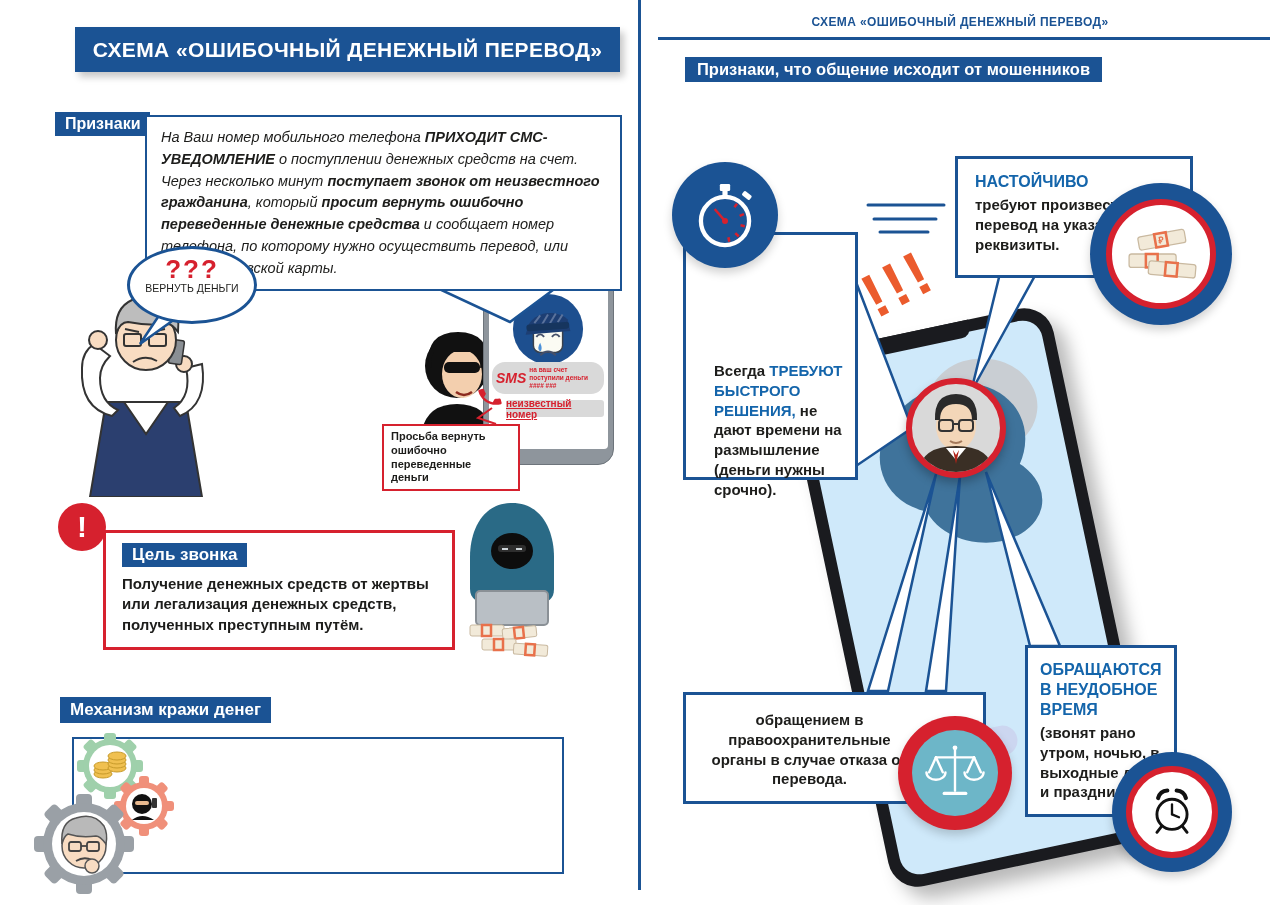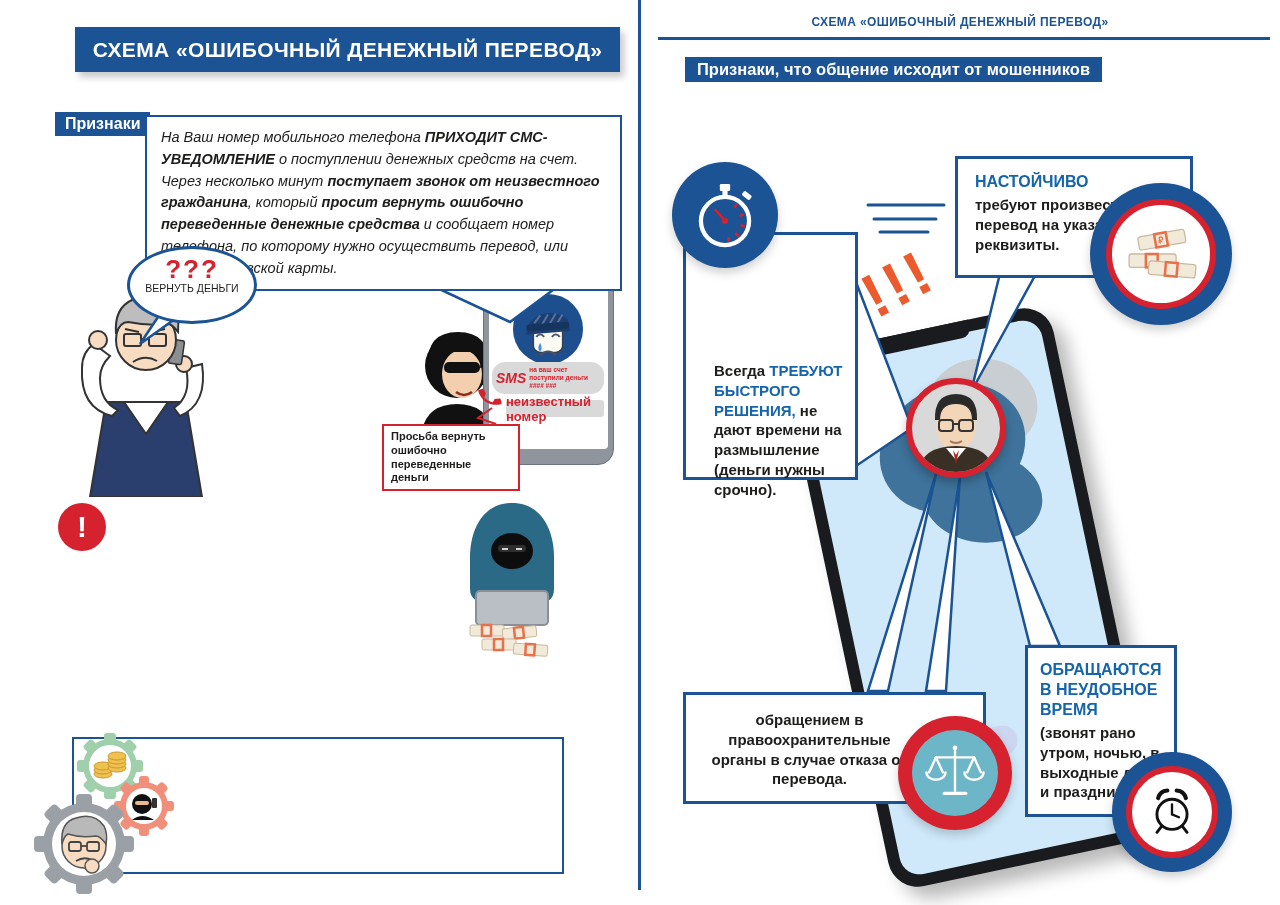--- a/index.html
+++ b/index.html
@@ -33,21 +33,21 @@
   .phone-l .bars i{display:block;width:2px;background:#fff;}
   .phone-l .screen{position:absolute;left:5px;right:5px;top:13px;bottom:15px;background:#fff;border-radius:4px;overflow:hidden;}
   .phone-l .hdr{position:absolute;left:0;right:0;top:0;height:21px;border-bottom:1px solid #cfcfcf;background:#f4f4f4;}
   .avatarL{left:511px;top:292px;z-index:1;}
   .sms1{left:492px;top:362px;width:112px;height:32px;background:#d9d9d9;border-radius:13px;z-index:1;
     display:flex;align-items:center;padding:16px 4px;box-sizing:border-box;}
   .sms1 .smslbl{color:#d6212e;font-weight:bold;font-style:italic;font-size:14px;margin-right:3px;}
   .sms1 .smstxt{color:#d6212e;font-weight:bold;font-size:6.5px;line-height:1.25;width:64px;}
   .sms2{left:506px;top:400px;width:98px;height:17px;background:#d9d9d9;border-radius:3px;z-index:1;
     display:flex;align-items:center;justify-content:center;}
-  .sms2 span{color:#d6212e;font-weight:bold;font-size:13px;}
+  .sms2 span{color:#d6212e;font-weight:bold;font-size:10px;text-decoration:underline;}
   .handset-l{left:477px;top:384px;z-index:3;}
   .req-label{left:374px;top:424px;width:120px;background:#fff;border:2px solid #d6212e;
     padding:4px 7px;font-size:11px;font-weight:bold;line-height:1.25;z-index:4;margin-left:8px;}
   .alert-circle{left:58px;top:503px;width:48px;height:48px;border-radius:50%;background:#d6212e;
     color:#fff;font-weight:bold;font-size:30px;display:flex;align-items:center;justify-content:center;z-index:4;}
   .goal-box{left:103px;top:530px;width:352px;border:3px solid #d6212e;background:#fff;z-index:3;
     padding:10px 16px 12px;box-sizing:border-box;}
   .goal-badge{font-size:17px;padding:2px 10px;margin-bottom:7px;}
   .goal-text{font-weight:bold;font-size:15px;line-height:1.35;width:315px;}
   .hooded-svg{left:452px;top:497px;z-index:1;}
@@ -188,20 +188,24 @@
   <div class="abs sms2">
     <span>неизвестный номер</span>
   </div>
   <svg class="abs handset-l" width="26" height="26" viewBox="0 0 24 24">
     <path d="M6.62 10.79c1.44 2.83 3.76 5.14 6.59 6.59l2.2-2.21c.27-.26.66-.35 1.01-.24 1.12.37 2.33.57 3.57.57.55 0 1 .45 1 1V20c0 .55-.45 1-1 1-9.39 0-17-7.61-17-17 0-.55.45-1 1-1h3.5c.55 0 1 .45 1 1 0 1.25.2 2.45.57 3.57.11.35.03.74-.25 1.02l-2.2 2.2z" fill="#d6212e" transform="rotate(-15 12 12)"></path>
   </svg>
 
   <div class="abs req-label">Просьба вернуть ошибочно переведенные деньги</div>
 
   <div class="abs alert-circle">!</div>
+  <div class="abs goal-box">
+    <div class="goal-badge blue-badge">Цель звонка</div>
+    <div class="goal-text">Получение денежных средств от жертвы или легализация денежных средств, полученных преступным путём.</div>
+  </div>
 
   <svg class="abs hooded-svg" width="120" height="162" viewBox="0 0 120 162">
     <path d="M60,6 C30,6 18,34 18,60 L18,92 C18,102 26,106 34,106 L86,106 C96,106 102,102 102,92 L102,60 C102,34 90,6 60,6 Z" fill="#2a6a86"></path>
     <ellipse cx="60" cy="54" rx="21" ry="18" fill="#0d0d0d"></ellipse>
     <rect x="46" y="48" width="28" height="7" rx="3" fill="#2e2e2e"></rect>
     <line x1="50" y1="52" x2="56" y2="52" stroke="#cfd6da" stroke-width="2"></line>
     <line x1="64" y1="52" x2="70" y2="52" stroke="#cfd6da" stroke-width="2"></line>
     <rect x="24" y="94" width="72" height="34" rx="4" fill="#b9bfc5" stroke="#8a9096" stroke-width="2"></rect>
     <g>
       <g transform="translate(18,128)">
@@ -216,20 +220,21 @@
           <rect width="34" height="11" rx="2" fill="#f2ead9" stroke="#c9b9a0"></rect>
           <rect x="12" width="9" height="11" fill="none" stroke="#e8714b" stroke-width="2.5"></rect>
         </g>
       <g transform="translate(62,146) rotate(4)">
           <rect width="34" height="11" rx="2" fill="#f2ead9" stroke="#c9b9a0"></rect>
           <rect x="12" width="9" height="11" fill="none" stroke="#e8714b" stroke-width="2.5"></rect>
         </g>
     </g>
   </svg>
 
+  <div class="abs mech-badge blue-badge">Механизм кражи денег</div>
   <div class="abs mech-box"></div>
 
   <svg class="abs gears-svg" width="170" height="172" viewBox="0 0 170 172">
     <g transform="translate(88,44)">
       <g fill="#9fd0ab">
           <rect x="-6" y="-33" width="12" height="66" rx="3"></rect>
           <rect x="-6" y="-33" width="12" height="66" rx="3" transform="rotate(45)"></rect>
           <rect x="-6" y="-33" width="12" height="66" rx="3" transform="rotate(90)"></rect>
           <rect x="-6" y="-33" width="12" height="66" rx="3" transform="rotate(135)"></rect>
           <circle r="27"></circle>

